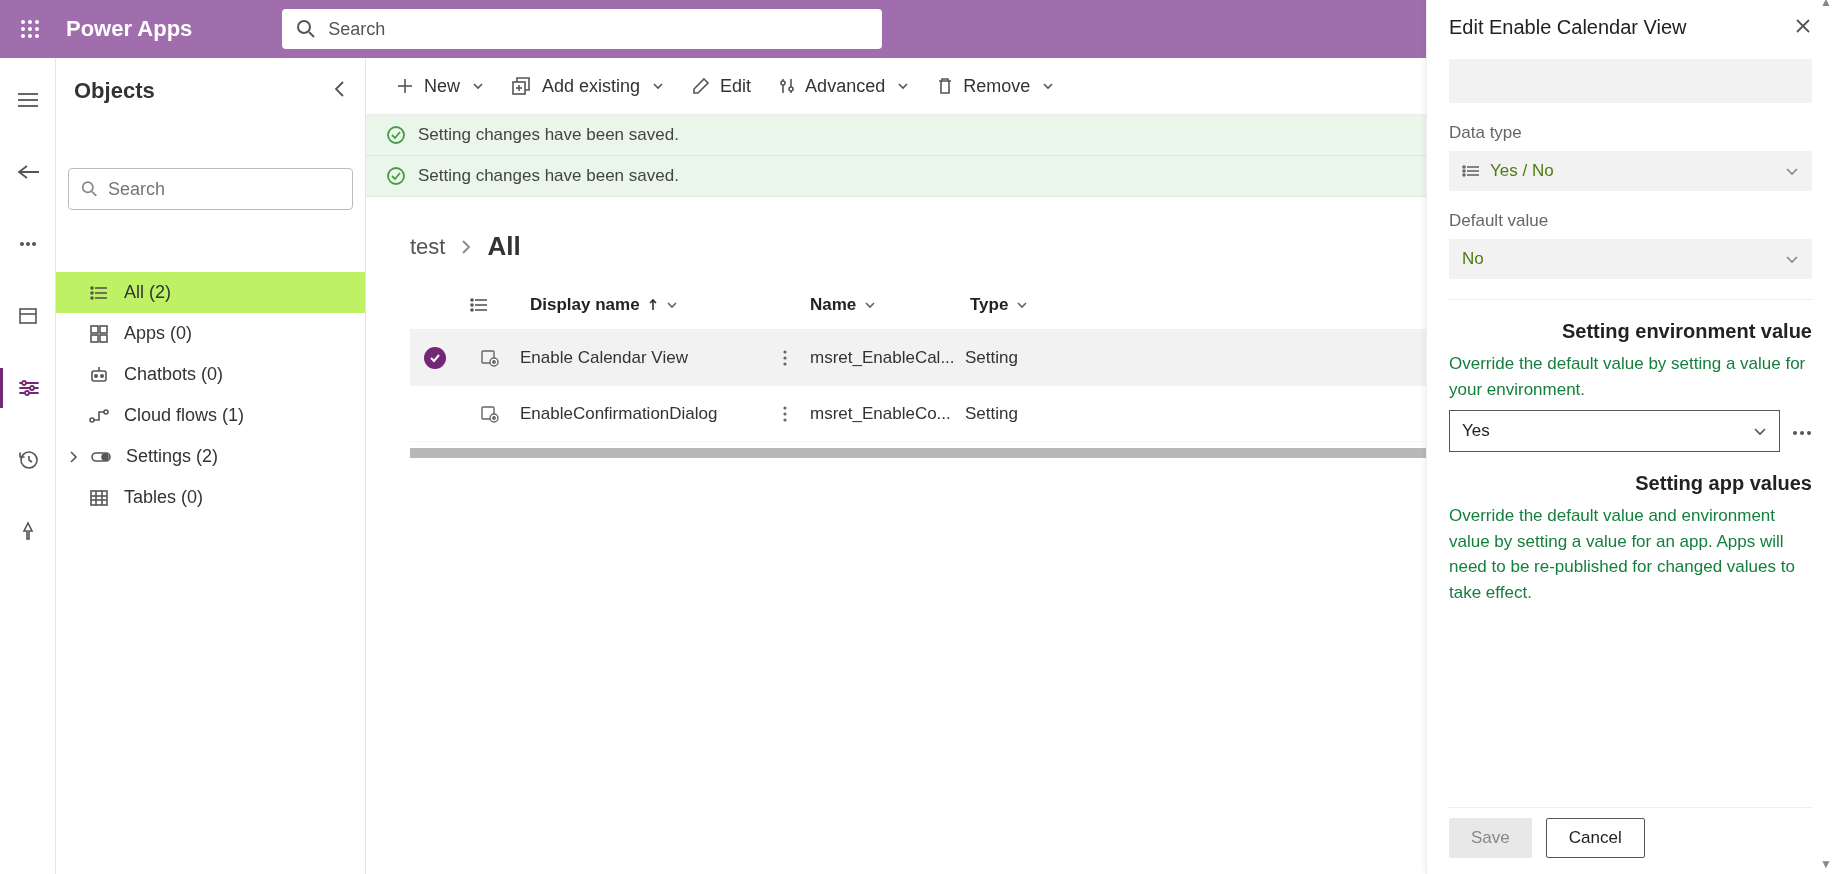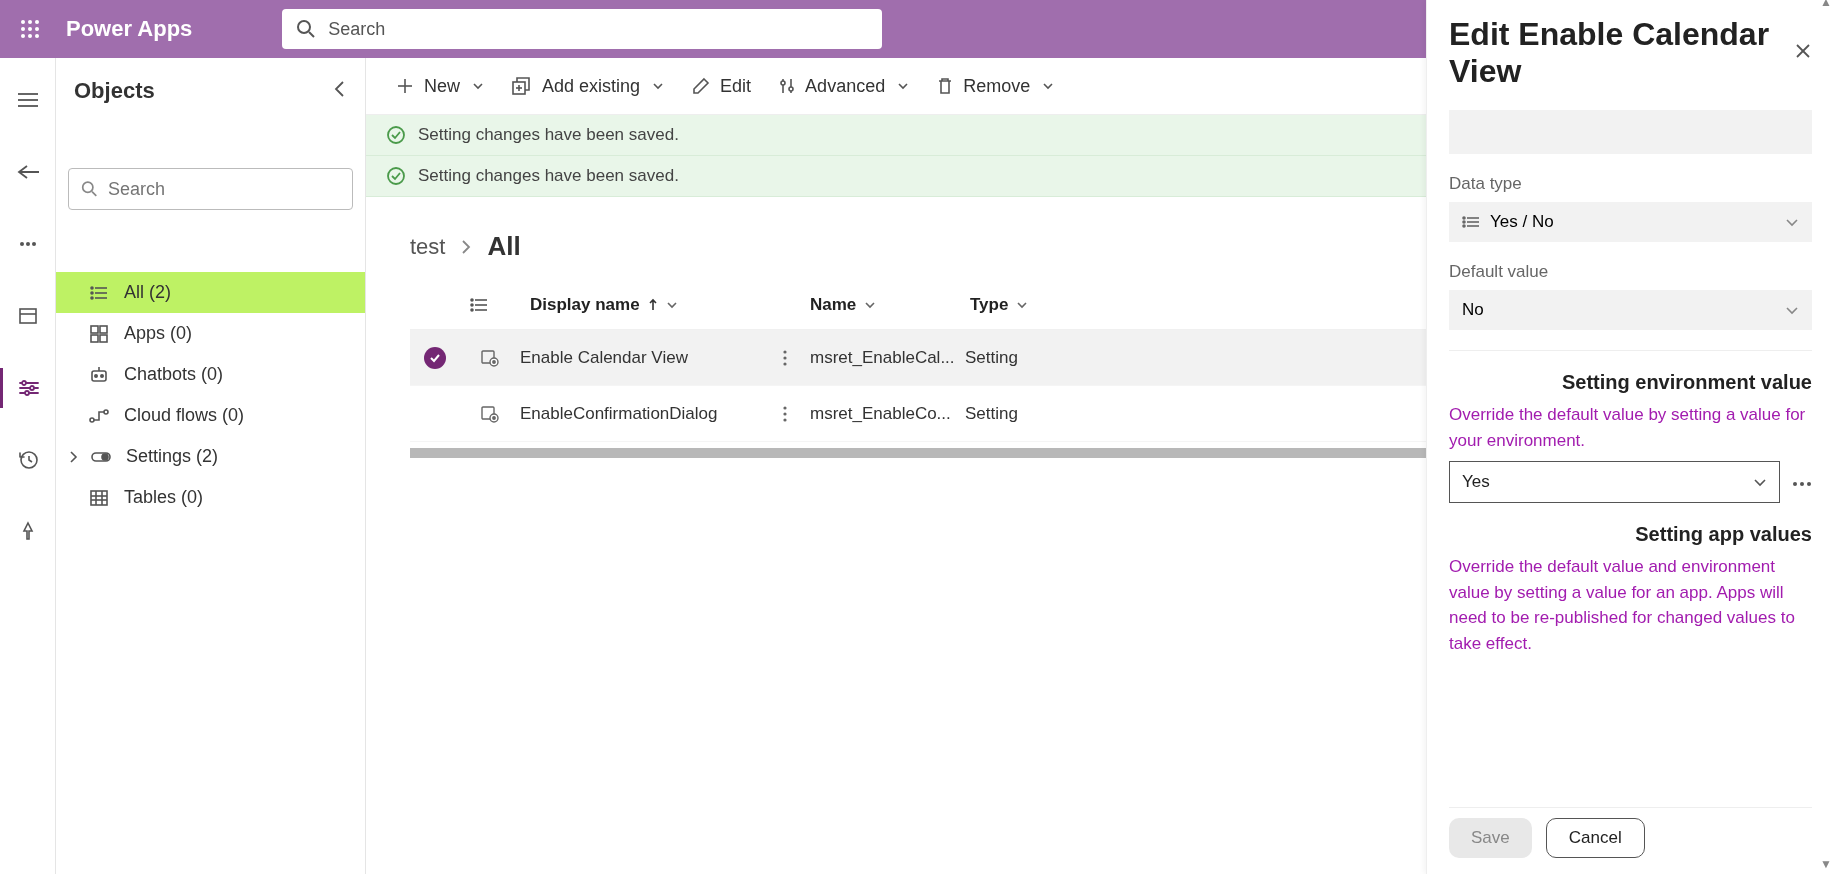--- a/index.html
+++ b/index.html
@@ -293,56 +293,56 @@
       flex-direction: column;
       z-index: 10;
     }
     .panel-header {
       display: flex;
       align-items: center;
       justify-content: space-between;
       margin-bottom: 20px;
     }
     .panel-title {
-      font-size: 32px;
-      font-weight: 700;
+      font-size: 20px;
+      font-weight: 400;
       color: #222;
     }
     .panel-close { color: #555; cursor: pointer; }
     .panel-body { flex: 1; display: flex; flex-direction: column; gap: 20px; overflow: hidden; }
     .input-block { display: flex; flex-direction: column; gap: 8px; }
     .field-label {
       font-size: 17px;
       color: #666;
     }
     .select-like {
       height: 40px;
       background: #f2f2f2;
       border: 1px solid #f2f2f2;
       display: flex;
       align-items: center;
       padding: 0 12px;
       gap: 10px;
-      color: #000000;
+      color: #4d7c0f;
       font-size: 17px;
       position: relative;
     }
     .select-like .chev-down {
       margin-left: auto;
       color: #888;
     }
     .section-title {
       font-size: 20px;
       font-weight: 600;
       color: #222;
       text-align: right;
     }
     .section-desc {
       font-size: 17px;
-      color: #a21caf;
+      color: #15803d;
       line-height: 1.5;
     }
     .active-select {
       height: 42px;
       border: 1px solid #555;
       display: flex;
       align-items: center;
       padding: 0 12px;
       font-size: 17px;
       color: #222;
@@ -362,21 +362,21 @@
       display: flex;
       gap: 14px;
       padding-top: 10px;
       border-top: 1px solid #eee;
       margin-top: auto;
     }
     .btn {
       height: 40px;
       padding: 0 22px;
       font-size: 17px;
-      border-radius: 10px;
+      border-radius: 2px;
       display: flex;
       align-items: center;
       justify-content: center;
       cursor: pointer;
     }
     .btn-primary {
       background: #e8e8e8;
       color: #888;
     }
     .btn-secondary {
@@ -557,21 +557,21 @@
         <span>Chatbots  (0)</span>
       </div>
       <div class="sidebar-item">
         <span class="icon">
           <svg width="20" height="16" viewBox="0 0 20 16" fill="none" stroke="#555" stroke-width="1.6">
               <circle cx="3" cy="12" r="2"></circle>
               <circle cx="17" cy="4" r="2"></circle>
               <path d="M5 12 H10 V4 H15"></path>
             </svg>
         </span>
-        <span>Cloud flows  (0)</span>
+        <span>Cloud flows  (1)</span>
       </div>
       <div class="sidebar-item">
         <span class="chev">
           <svg width="10" height="14" viewBox="0 0 10 14" fill="none" stroke="#555" stroke-width="1.6">
               <path d="M3 2 L8 7 L3 12"></path>
             </svg>
         </span>
         <span class="icon">
           <svg width="20" height="14" viewBox="0 0 20 14" fill="none" stroke="#555" stroke-width="1.6">
               <rect x="1" y="3" width="18" height="8" rx="4"></rect>

